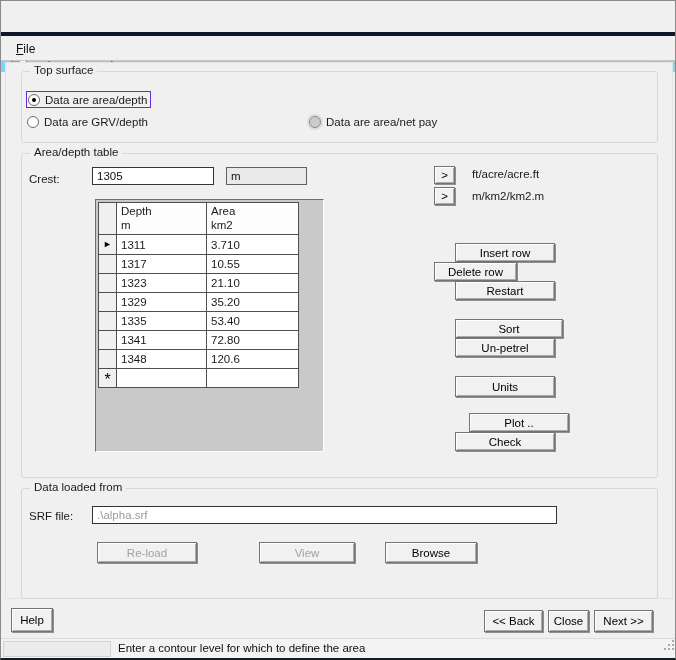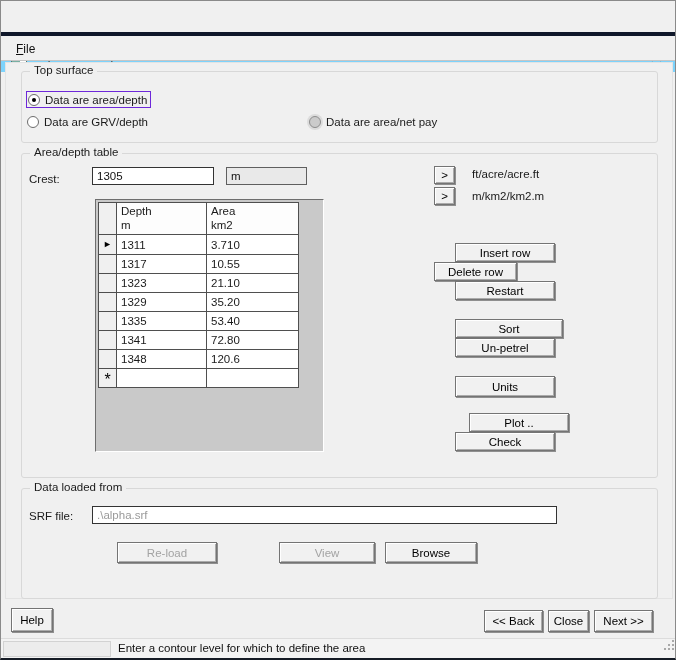--- a/index.html
+++ b/index.html
@@ -51,21 +51,21 @@
   .tb { position:absolute; height:18px; border:1px solid #333; background:#fff; font:inherit;
         padding:0 4px; color:#111; outline:none; }
   .tb.readonly { background:#e9e9e9; border-color:#5f5f5f; }
   .tb.ghost { color:#9a9a9a; }
 
   
   .btn { position:absolute; background:#f1f1f1; border:1px solid #747474; color:#000;
          font:inherit; text-align:center; cursor:default;
          box-shadow: inset 1px 1px 0 #ffffff, inset -1px -1px 0 #ababab, 1px 1px 0 #8f8f8f;
          display:flex; align-items:center; justify-content:center; }
-  .btn.disabled { color:#a3a3a3;margin-left:20px; }
+  .btn.disabled { color:#a3a3a3; }
 
   
   .grid-panel { position:absolute; background:#c9c9c9;
                 border-top:1px solid #6e6e6e; border-left:1px solid #6e6e6e;
                 border-right:1px solid #ffffff; border-bottom:1px solid #ffffff; }
   table.grid { position:absolute; left:2px; top:2px; border-collapse:collapse; background:#fff; }
   .grid th, .grid td { border:1px solid #4f4f4f; font-weight:normal; text-align:left;
                        padding:1px 4px; font-size:11.5px; }
   .grid th { height:32px; vertical-align:top; background:#fdfdfd; }
   .grid th.sel, .grid td.sel { width:18px; min-width:18px; background:#f0f0f0; padding:0;

